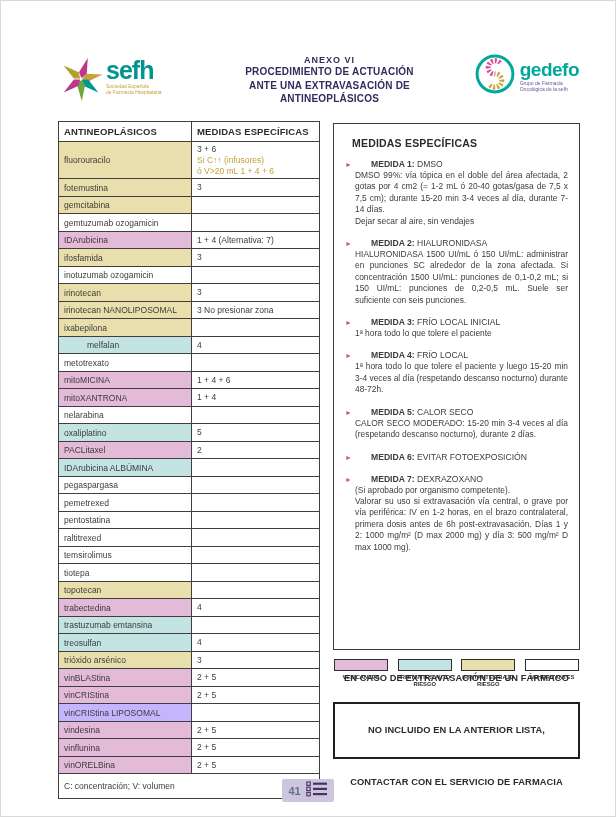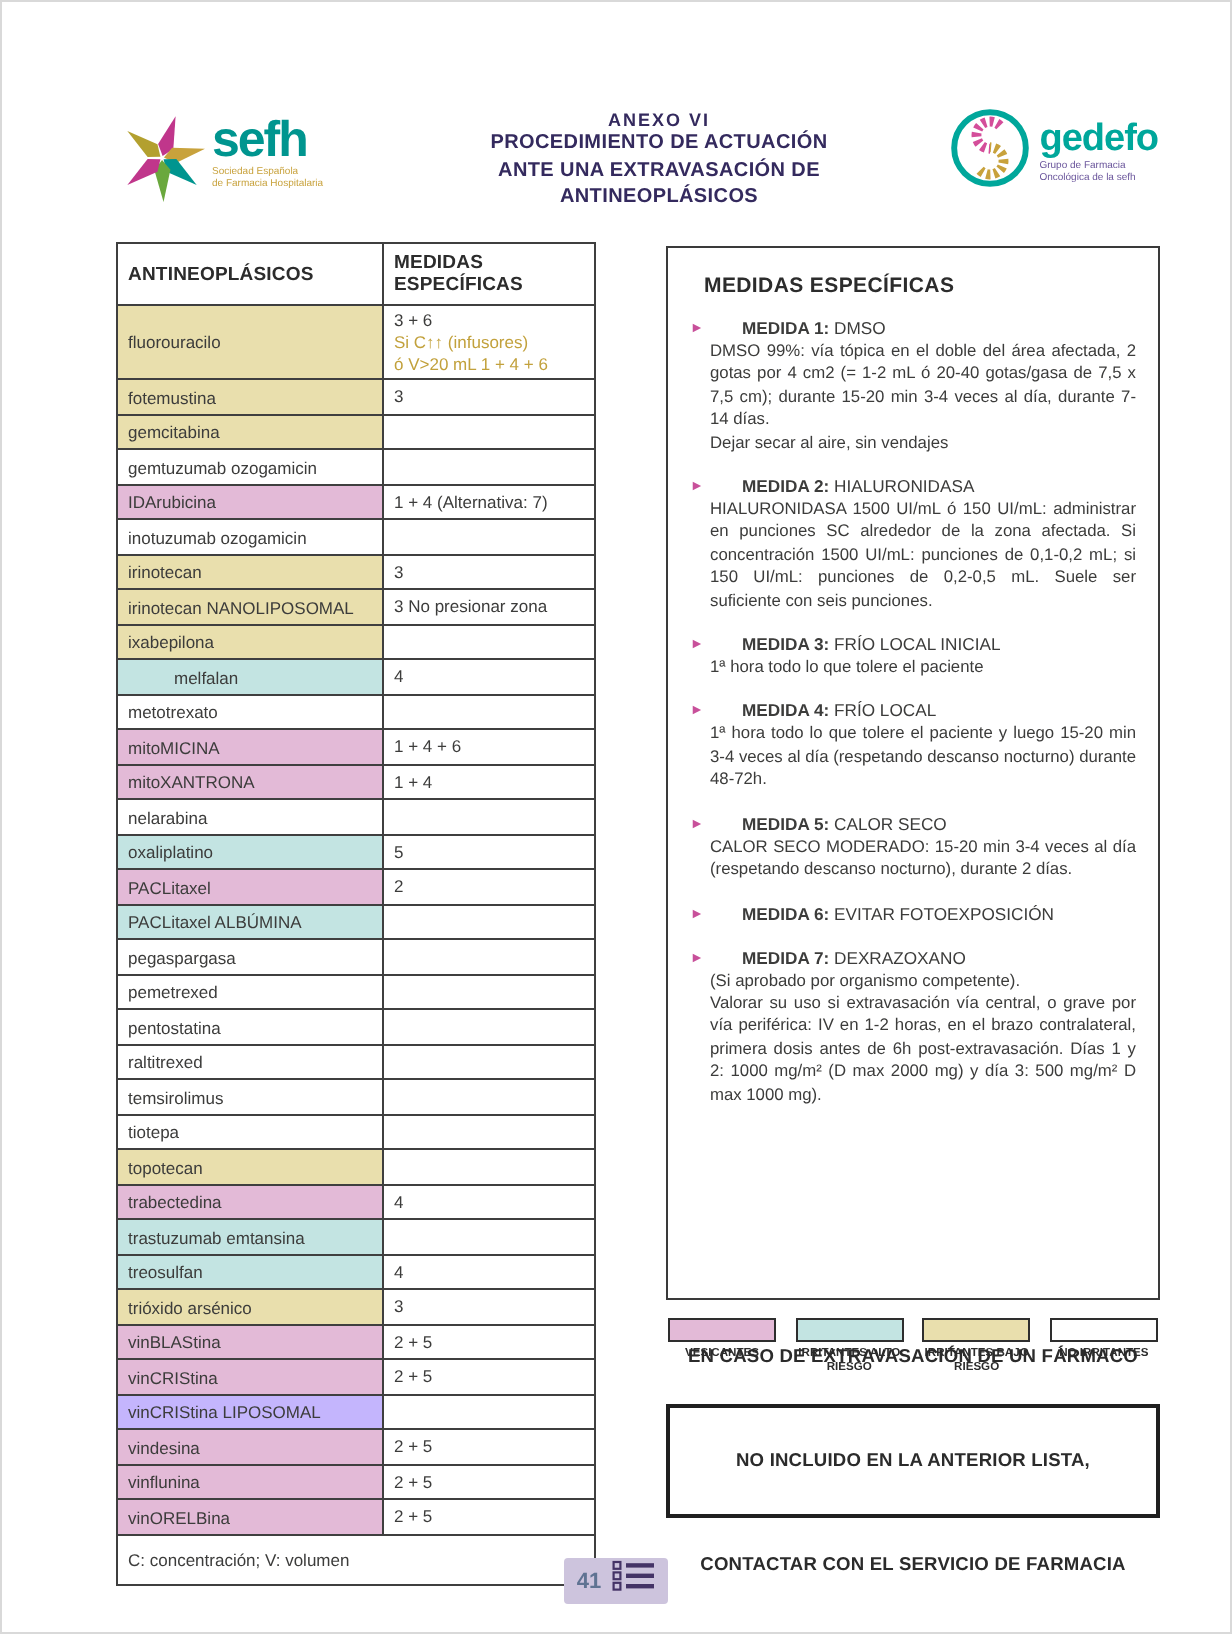--- a/index.html
+++ b/index.html
@@ -15,21 +15,21 @@
   .sefh-word{font-size:25px;font-weight:bold;color:#00958f;line-height:22px;letter-spacing:-1px;}
   .sefh-sub{font-size:5px;color:#c8a23c;line-height:6px;margin-top:2px;}
   .doc-title{flex:1;text-align:center;color:#342a5e;padding-top:2px;}
   .doc-title .t1{font-size:9px;font-weight:bold;letter-spacing:1px;}
   .doc-title .t2,.doc-title .t3{font-size:10px;font-weight:bold;letter-spacing:.2px;line-height:13.5px;}
   .logo-gedefo{display:flex;align-items:center;width:128px;justify-content:flex-end;}
   .gedefo-text{margin-left:4px;}
   .gedefo-word{font-size:19px;font-weight:bold;color:#00a79b;line-height:17px;letter-spacing:-.5px;}
   .gedefo-sub{font-size:5px;color:#6a559b;line-height:6px;margin-top:2px;}
   
-  .drug-table-wrap{position:absolute;top:120px;left:57px;width:240px;}
+  .drug-table-wrap{position:absolute;top:120px;left:57px;width:262px;}
   table.drug-table{width:100%;border-collapse:collapse;table-layout:fixed;}
   .drug-table th,.drug-table td{border:1px solid #3f3f3f;vertical-align:middle;}
   .drug-table th{font-size:9.5px;font-weight:bold;text-align:left;padding:4px 5px;color:#2c2c2c;letter-spacing:.1px;}
   .drug-table col.c1{width:133px;}
   .drug-table td{font-size:8.5px;padding:2px 5px;height:12.5px;color:#3c3c3b;}
   .drug-table td .gold{color:#c2a13c;}
   .drug-table td div{line-height:10.8px;}
   .footnote-cell{height:20px !important;font-size:8.5px;}
   
   .panel{position:absolute;top:122px;left:332px;width:247px;height:527px;border:1px solid #3a3a3a;box-sizing:border-box;padding:11px 11px 0 11px;overflow:hidden;}
@@ -144,20 +144,26 @@
               <div></div>
             </td>
           </tr>
           <tr>
             <td style="background: rgb(227, 186, 215);">IDArubicina</td>
             <td>
               <div>1 + 4 (Alternativa: 7)</div>
             </td>
           </tr>
           <tr>
+            <td style="background: rgb(233, 223, 173);">ifosfamida</td>
+            <td>
+              <div>3</div>
+            </td>
+          </tr>
+          <tr>
             <td style="background: rgb(255, 255, 255);">inotuzumab ozogamicin</td>
             <td>
               <div></div>
             </td>
           </tr>
           <tr>
             <td style="background: rgb(233, 223, 173);">irinotecan</td>
             <td>
               <div>3</div>
             </td>
@@ -210,21 +216,21 @@
               <div>5</div>
             </td>
           </tr>
           <tr>
             <td style="background: rgb(227, 186, 215);">PACLitaxel</td>
             <td>
               <div>2</div>
             </td>
           </tr>
           <tr>
-            <td style="background: rgb(195, 228, 226);">PACLitaxel ALBÚMINA</td>
+            <td style="background: rgb(195, 228, 226);">IDArubicina ALBÚMINA</td>
             <td>
               <div></div>
             </td>
           </tr>
           <tr>
             <td style="background: rgb(255, 255, 255);">pegaspargasa</td>
             <td>
               <div></div>
             </td>
           </tr>

